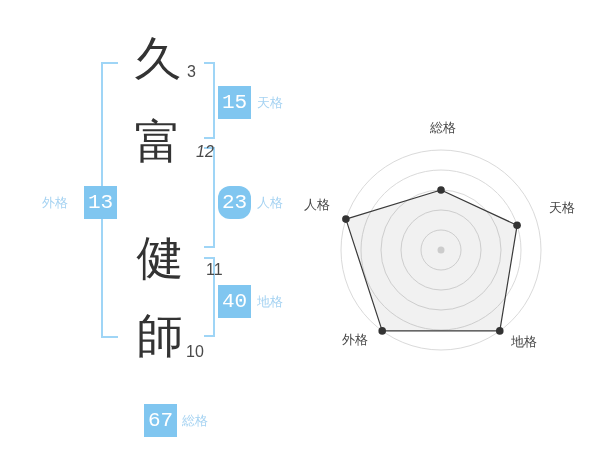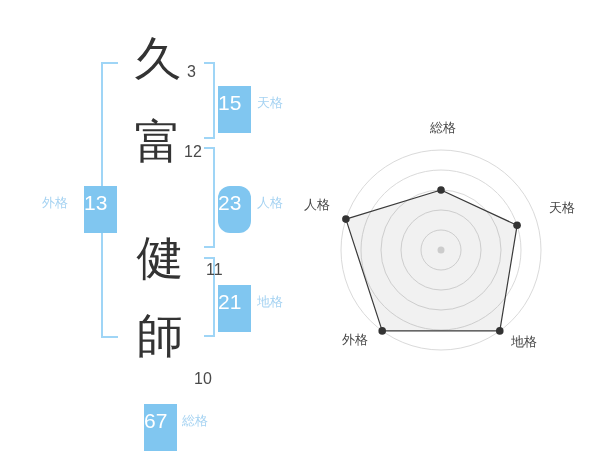--- a/index.html
+++ b/index.html
@@ -26,23 +26,23 @@
   .c2 { left: 136px; top: 234px; }
   .c3 { left: 136px; top: 312px; }
 
   .strokes {
     position: absolute;
     font-size: 16px;
     line-height: 16px;
     color: var(--stroke-num, #4a4a4a);
   }
   .s0 { left: 187px; top: 64px; }
-  .s1 { left: 184px; top: 144px; }
+  .s1 { left: 196px; top: 144px; font-style: italic; }
   .s2 { left: 184px; top: 262px; margin-left: 22px; }
-  .s3 { left: 194px; top: 344px; margin-top: 27px; }
+  .s3 { left: 186px; top: 344px; }
 
   .bracket { position: absolute; }
   .bracket-left {
     left: 101px; top: 62px; width: 17px; height: 276px;
     border-left: 2px solid var(--bracket-blue, #9fd5f6);
     border-top: 2px solid var(--bracket-blue, #9fd5f6);
     border-bottom: 2px solid var(--bracket-blue, #9fd5f6);
     box-sizing: border-box;
   }
   .bracket-right {
@@ -51,26 +51,27 @@
     border-top: 2px solid var(--bracket-blue, #9fd5f6);
     border-bottom: 2px solid var(--bracket-blue, #9fd5f6);
     box-sizing: border-box;
   }
   .b-ten { top: 62px;  height: 77px; }
   .b-jin { top: 147px; height: 101px; }
   .b-chi { top: 257px; height: 80px; }
 
   .badge {
     position: absolute;
-    width: 33px; height: 47px;
+    width: 33px; height: 33px;
     background: var(--badge-blue, #80c6f0);
     color: #fff;
     font-size: 21px;
     line-height: 33px;
-    text-align: left;
+    text-align: center;
+    font-family: Liberation Mono, monospace;
   }
   .v-ten { left: 218px; top: 86px; }
   .v-jin { left: 218px; top: 186px; border-radius: 12px; }
   .v-chi { left: 218px; top: 285px; }
   .v-gai { left: 84px;  top: 186px; }
   .v-sou { left: 144px; top: 404px; }
 
   .kaku-label {
     position: absolute;
     font-size: 13px;
@@ -105,21 +106,21 @@
   <div class="strokes s2">11</div>
   <div class="kanji c3">師</div>
   <div class="strokes s3">10</div>
 
   <div class="badge v-ten">15</div>
   <div class="kaku-label l-ten">天格</div>
 
   <div class="badge v-jin">23</div>
   <div class="kaku-label l-jin">人格</div>
 
-  <div class="badge v-chi">21</div>
+  <div class="badge v-chi">40</div>
   <div class="kaku-label l-chi">地格</div>
 
   <div class="kaku-label l-gai">外格</div>
   <div class="badge v-gai">13</div>
 
   <div class="badge v-sou">67</div>
   <div class="kaku-label l-sou">総格</div>
 
   <svg id="radar" width="310" height="290" viewBox="0 0 310 290">
       <circle cx="151" cy="145" r="20" fill="none" stroke="#dadada" stroke-width="1"></circle>

